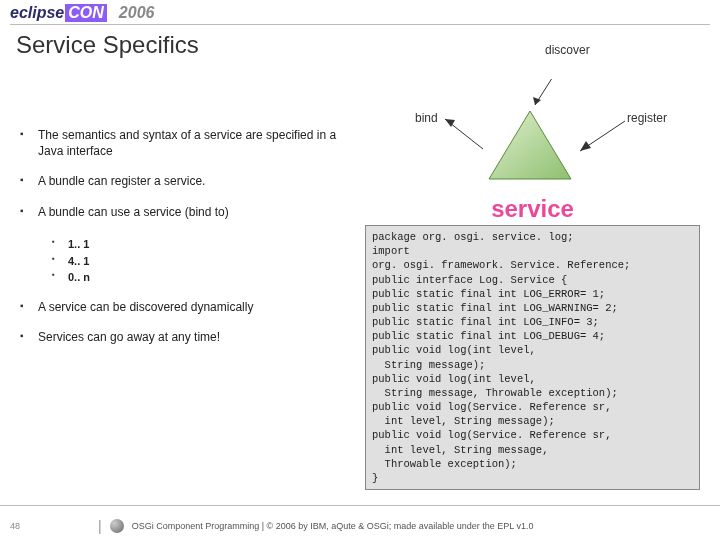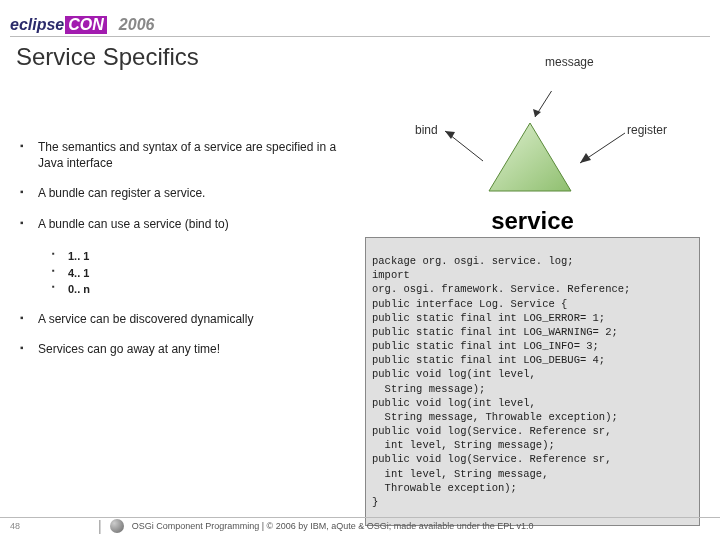--- a/index.html
+++ b/index.html
@@ -7,31 +7,31 @@
     width: 720px;
     height: 540px;
     font-family: Verdana, Arial, sans-serif;
     background: #fff;
     position: relative;
     overflow: hidden;
   }
   .header {
     display: flex;
     align-items: center;
-    padding: 16px 10px 0 10px;
+    padding: 4px 10px 0 10px;
   }
   .logo {
     display: flex;
     align-items: baseline;
     font-size: 16px;
     font-weight: bold;
   }
   .logo-eclipse { color: #2b2b6b; font-style: italic; }
   .logo-con {
-    background: #a21caf;
+    background: #8b5cf6;
     color: #fff;
     padding: 0 3px;
     margin-left: 1px;
     font-style: italic;
   }
   .year {
     color: #888;
     font-size: 16px;
     font-weight: bold;
     margin-left: 12px;
@@ -113,47 +113,47 @@
     position: absolute;
     font-size: 12px;
     color: #333;
   }
   .lbl-discover { left: 180px; top: -36px; }
   .lbl-bind { left: 50px; top: 32px; }
   .lbl-register { left: 262px; top: 32px; }
   .service-label {
     font-size: 24px;
     font-weight: bold;
-    color: #000000;
+    color: #ec4899;
     text-align: center;
     margin-top: -4px;
     margin-bottom: 2px;
     font-family: Arial, sans-serif;
   }
   .code-box {
     background: #e0e0e0;
     border: 1px solid #888;
     font-family: "Courier New", monospace;
     font-size: 10.5px;
     line-height: 1.35;
-    padding: 16px 6px;
+    padding: 4px 6px;
     white-space: pre;
     color: #222;
   }
   .footer {
     position: absolute;
     bottom: 6px;
     left: 0;
     width: 100%;
     border-top: 1px solid #bbb;
     display: flex;
     align-items: center;
     font-size: 9px;
     color: #555;
-    padding: 0 10px 0 10px;
+    padding: 12px 10px 0 10px;
   }
   .page-num {
     width: 80px;
     color: #888;
   }
   .vbar {
     color: #999;
     margin: 0 8px;
     font-size: 14px;
   }
@@ -192,21 +192,21 @@
           <li>0.. n</li>
         </ul>
       </li>
       <li>A service can be discovered dynamically</li>
       <li>Services can go away at any time!</li>
     </ul>
   </div>
 
   <div class="right-col">
     <div class="diagram">
-      <span class="label lbl-discover">message</span>
+      <span class="label lbl-discover">discover</span>
       <span class="label lbl-bind">bind</span>
       <span class="label lbl-register">register</span>
       <svg class="tri" width="90" height="76">
         <defs>
           <linearGradient id="g1" x1="0" y1="0" x2="1" y2="1">
             <stop offset="0%" stop-color="#dff0d0"></stop>
             <stop offset="100%" stop-color="#8fbf6f"></stop>
           </linearGradient>
         </defs>
         <polygon points="45,4 86,72 4,72" fill="url(#g1)" stroke="#5a8a3a" stroke-width="1"></polygon>

